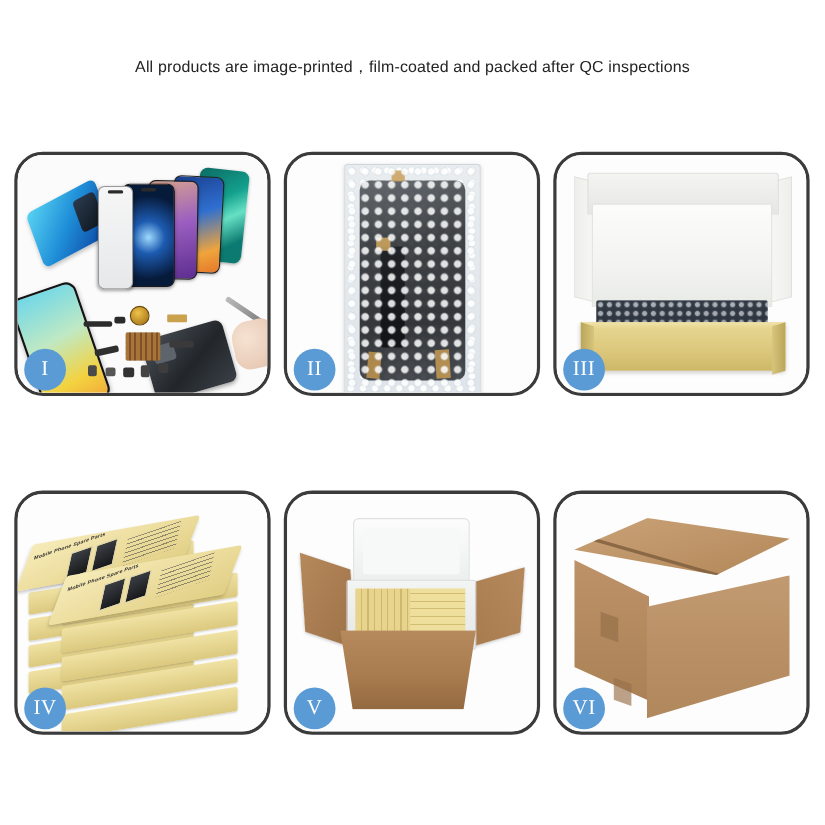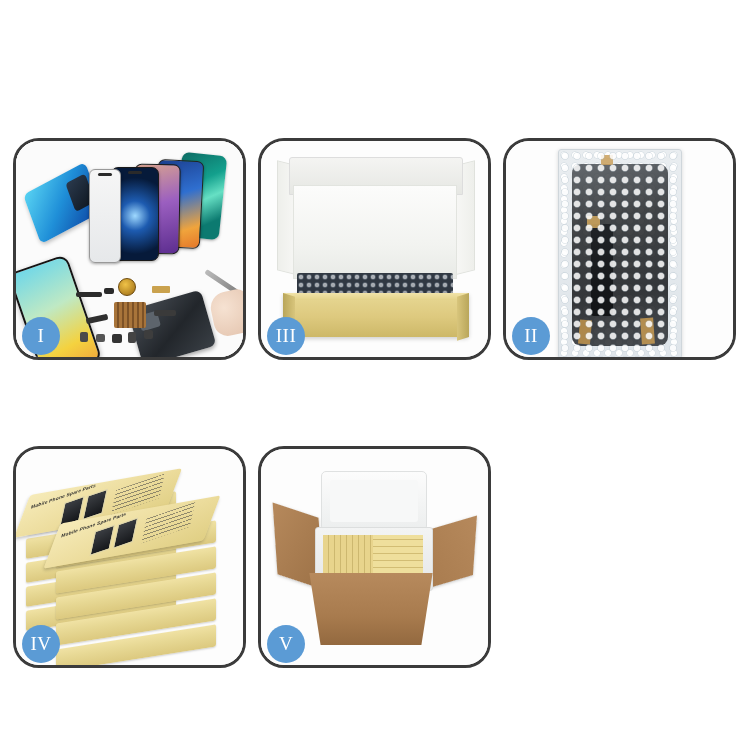--- a/index.html
+++ b/index.html
@@ -400,20 +400,21 @@
   }
   .c6-tape-b {
     position:absolute; left:36px; top:148px; width:16px; height:20px;
     background: rgba(150,112,74,.65); transform: skewY(20deg);
   }
 </style>
 </head>
 <body>
 
 <div class="header">
+  <p class="page-subtitle">All products are image-printed，film-coated and packed after QC inspections</p>
 </div>
 
 <div class="grid">
 
   <div class="panel">
     <div class="panel-stage">
       <div class="p1-bg">
         <div class="ph-blue-wrap"></div>
         <div class="phone ph-a"></div>
         <div class="phone ph-b"></div>
@@ -442,47 +443,47 @@
         </div>
         <div class="tool"></div>
         <div class="hand"></div>
       </div>
     </div>
     <div class="badge">I</div>
   </div>
 
   <div class="panel">
     <div class="panel-stage">
+      <div class="bubble-bag">
+        <div class="bb-screen"></div>
+        <div class="bb-flex"></div>
+        <div class="bb-tape-a"></div>
+        <div class="bb-tape-b"></div>
+        <div class="bb-tape-c"></div>
+        <div class="bb-tape-d"></div>
+        <div class="bb-overlay"></div>
+      </div>
+    </div>
+    <div class="badge">II</div>
+  </div>
+
+  <div class="panel">
+    <div class="panel-stage">
       <div style="position:absolute;inset:0;">
         <div class="b3-flapL"></div>
         <div class="b3-flapR"></div>
         <div class="b3-lid-back"></div>
         <div class="b3-foam"></div>
         <div class="b3-bubble"></div>
         <div class="b3-tray"></div>
         <div class="b3-corner-l"></div>
         <div class="b3-corner-r"></div>
       </div>
     </div>
     <div class="badge">III</div>
-  </div>
-
-  <div class="panel">
-    <div class="panel-stage">
-      <div class="bubble-bag">
-        <div class="bb-screen"></div>
-        <div class="bb-flex"></div>
-        <div class="bb-tape-a"></div>
-        <div class="bb-tape-b"></div>
-        <div class="bb-tape-c"></div>
-        <div class="bb-tape-d"></div>
-        <div class="bb-overlay"></div>
-      </div>
-    </div>
-    <div class="badge">II</div>
   </div>
 
   <div class="panel">
     <div class="panel-stage">
       <div class="stack">
         <div class="sbox sb-r1"></div>
         <div class="sbox sb-r2"></div>
         <div class="sbox sb-r3"></div>
         <div class="sbox sb-r4"></div>
         <div class="sbox sb-r5"></div>
@@ -518,14 +519,28 @@
         <div class="c5-inner">
           <span class="c5-col"></span>
           <span class="c5-col rot"></span>
         </div>
         <div class="c5-front"></div>
       </div>
     </div>
     <div class="badge">V</div>
   </div>
 
+  <div class="panel">
+    <div class="panel-stage">
+      <div class="c6">
+        <div class="c6-top">
+          <span class="c6-seam"></span>
+        </div>
+        <div class="c6-left"></div>
+        <div class="c6-right"></div>
+        <div class="c6-tape-a"></div>
+        <div class="c6-tape-b"></div>
+      </div>
+    </div>
+    <div class="badge">VI</div>
+  </div>
 
 </div>
 
 </body></html>

